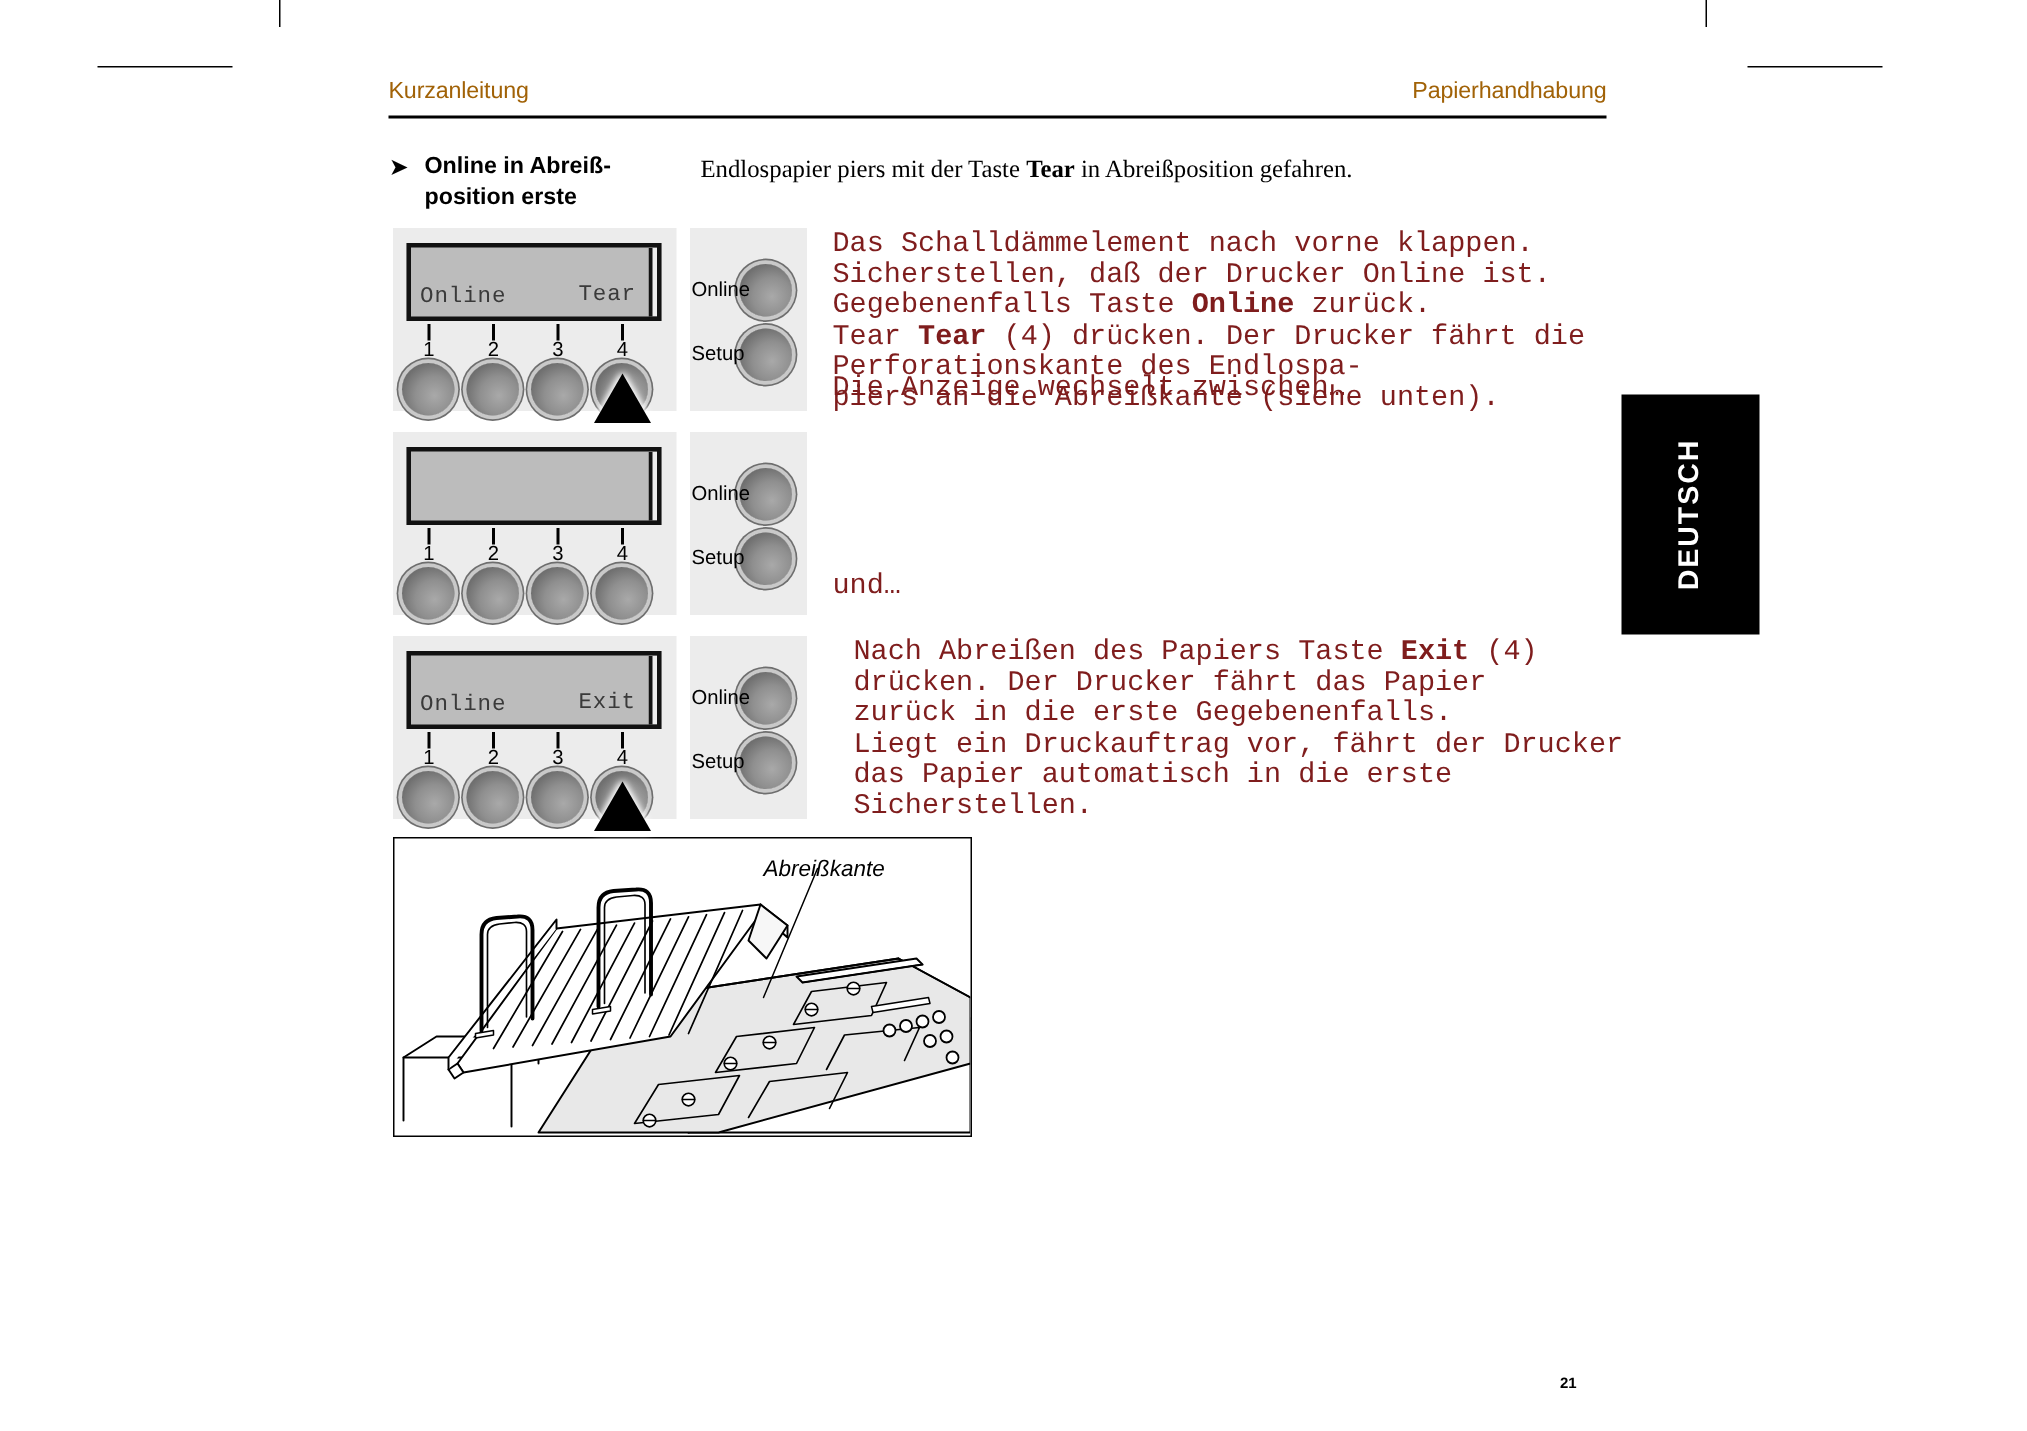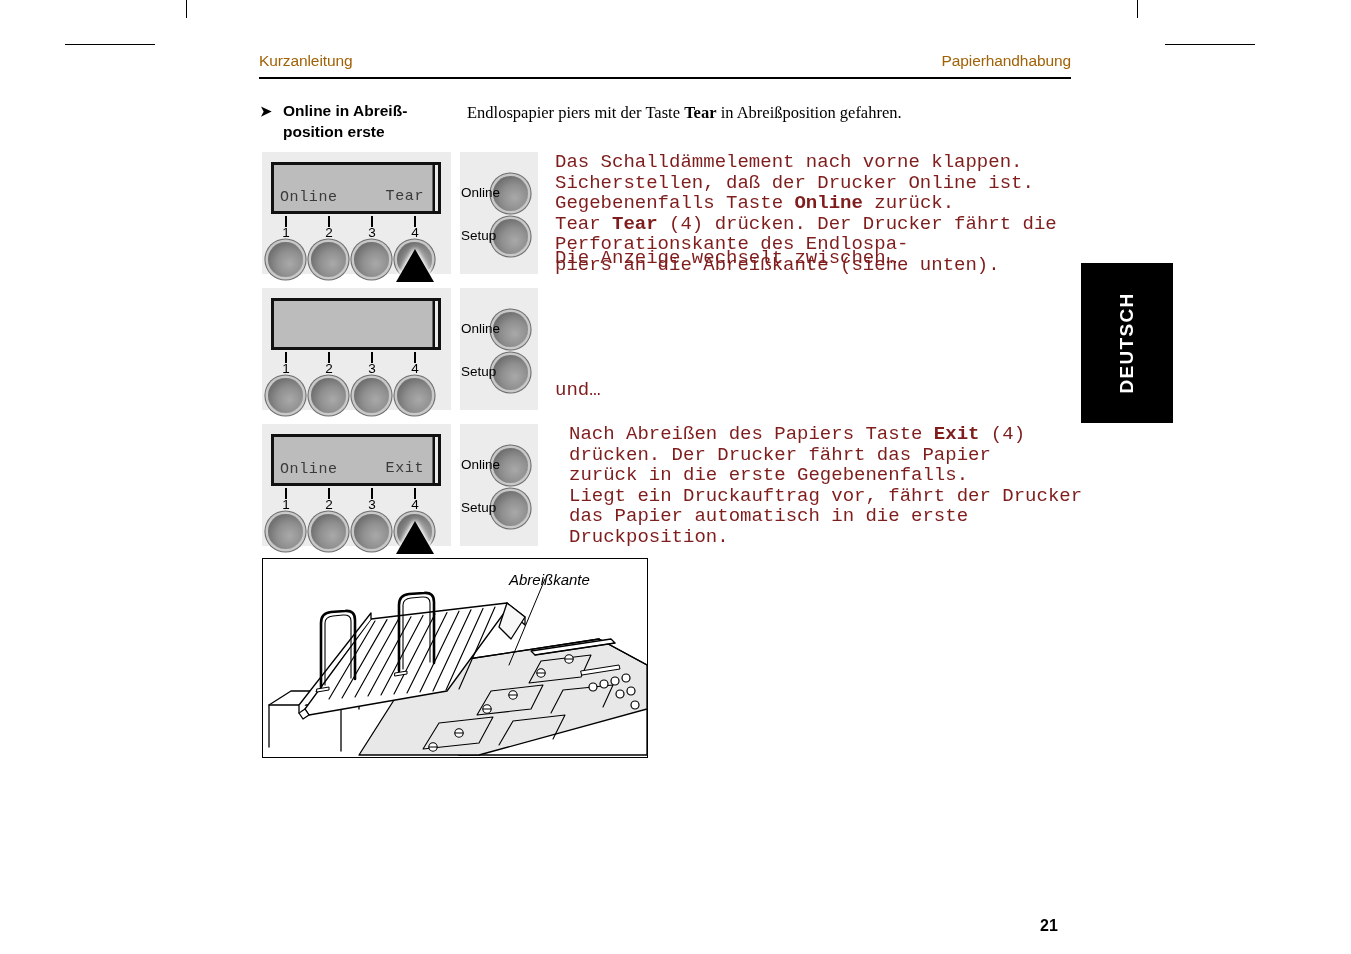--- a/index.html
+++ b/index.html
@@ -263,21 +263,21 @@
     white-space: nowrap;
   }
 
   
   #page-number {
     position: absolute;
     left: 1040px;
     top: 917px;
     font-family: "Liberation Sans", sans-serif;
     font-weight: bold;
-    font-size: 16px;
+    font-size: 10px;
     color: #000;
   }
 </style>
 </head>
 <body>
 
 <div class="crop-v" id="crop-tick-left"></div>
 <div class="crop-v" id="crop-tick-right"></div>
 <div class="crop-h" id="crop-rule-left"></div>
 <div class="crop-h" id="crop-rule-right"></div>
@@ -399,21 +399,21 @@
 </div>
 
 <div class="body-para" style="left:555px; top:248px; width:520px;">Die Anzeige wechselt zwischen…</div>
 
 <div class="body-para" style="left:555px; top:380px; width:520px;">und…</div>
 
 <div class="body-para" style="left:569px; top:424px; width:525px;">
   <span>Nach Abreißen des Papiers Taste </span><b>Exit</b><span> (4) drücken. Der Drucker fährt das Papier</span><br>
   <span>zurück in die erste Gegebenenfalls.</span><br>
   <span>Liegt ein Druckauftrag vor, fährt der Drucker das Papier automatisch in die erste</span><br>
-  <span>Druckposition.</span>
+  <span>Sicherstellen.</span>
 </div>
 
 <div id="illustration">
   <svg width="384" height="198" viewBox="0 0 384 198" xmlns="http://www.w3.org/2000/svg">
     <g fill="none" stroke="#000" stroke-width="1.3" stroke-linejoin="round" stroke-linecap="round">
 
       <path d="M6,188 L6,146 L28,132 L96,132 L96,150" fill="#ffffff"></path>
       <path d="M6,146 L78,146 L96,132" fill="#ffffff"></path>
       <path d="M78,146 L78,192"></path>
 

